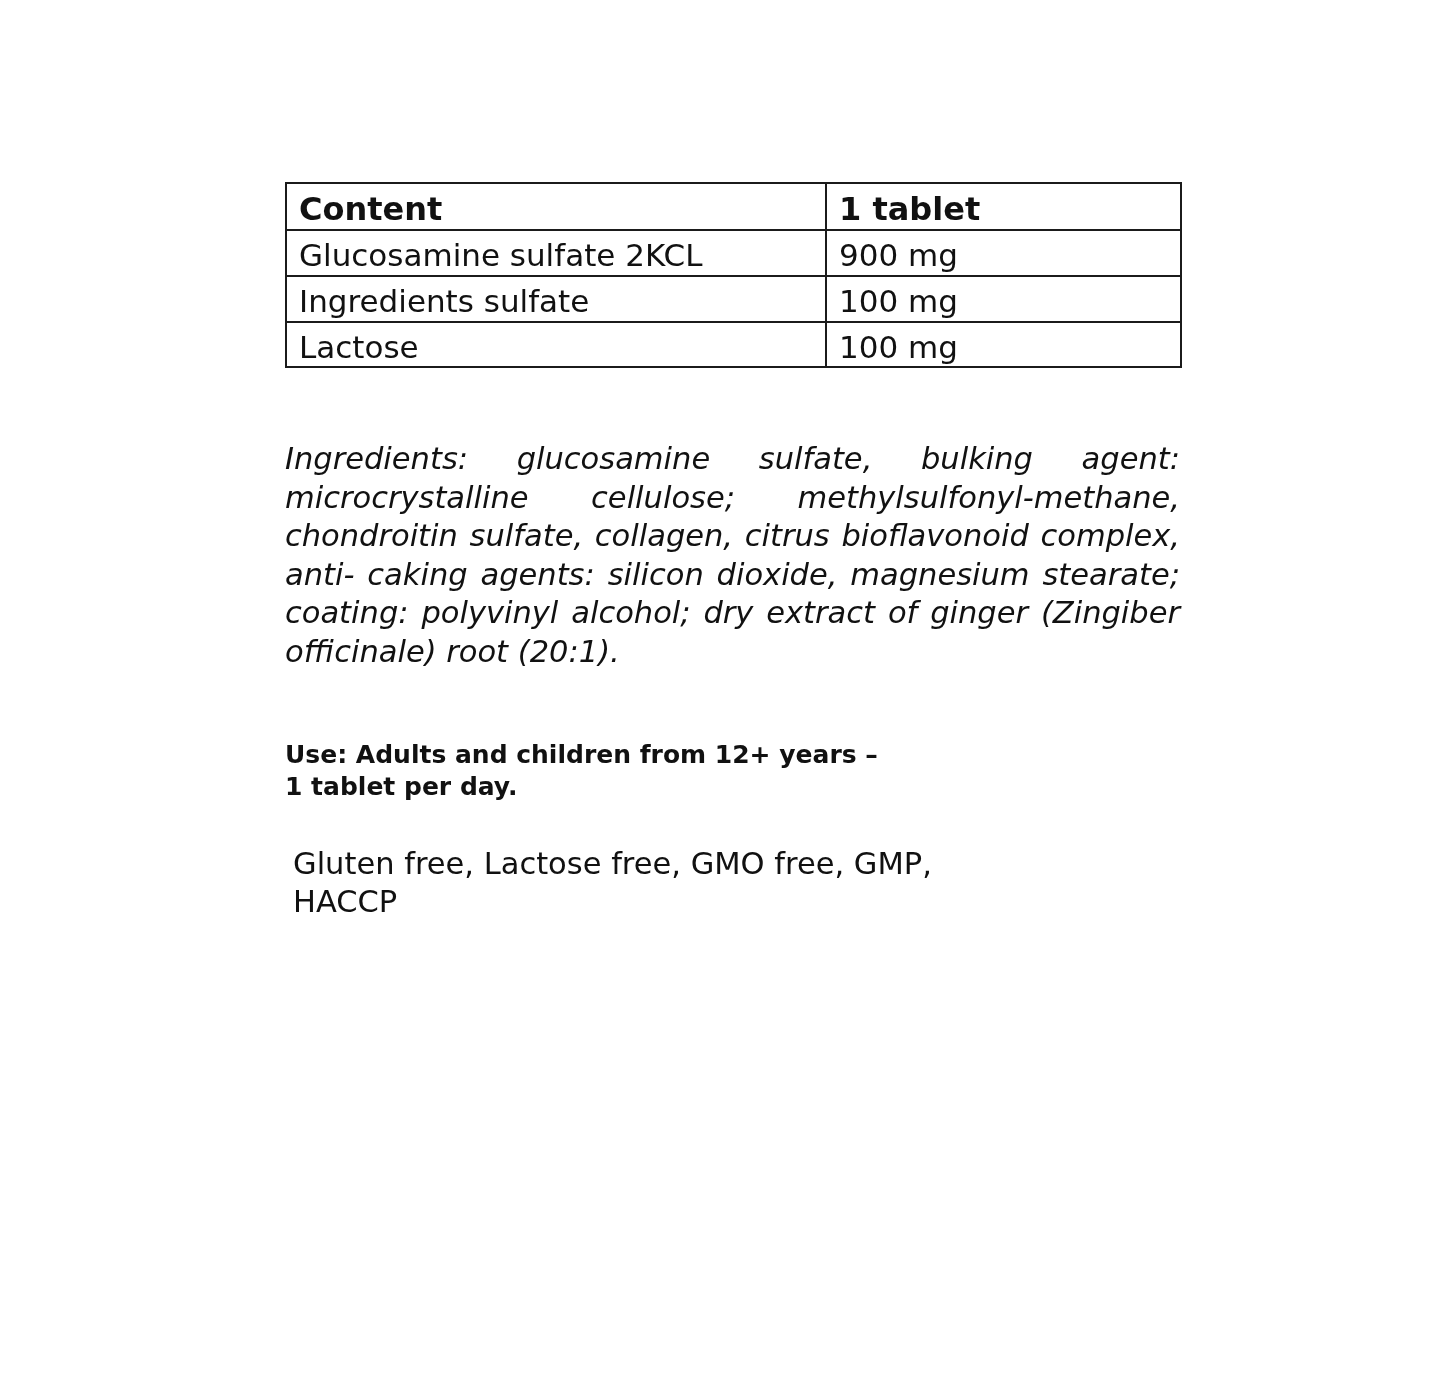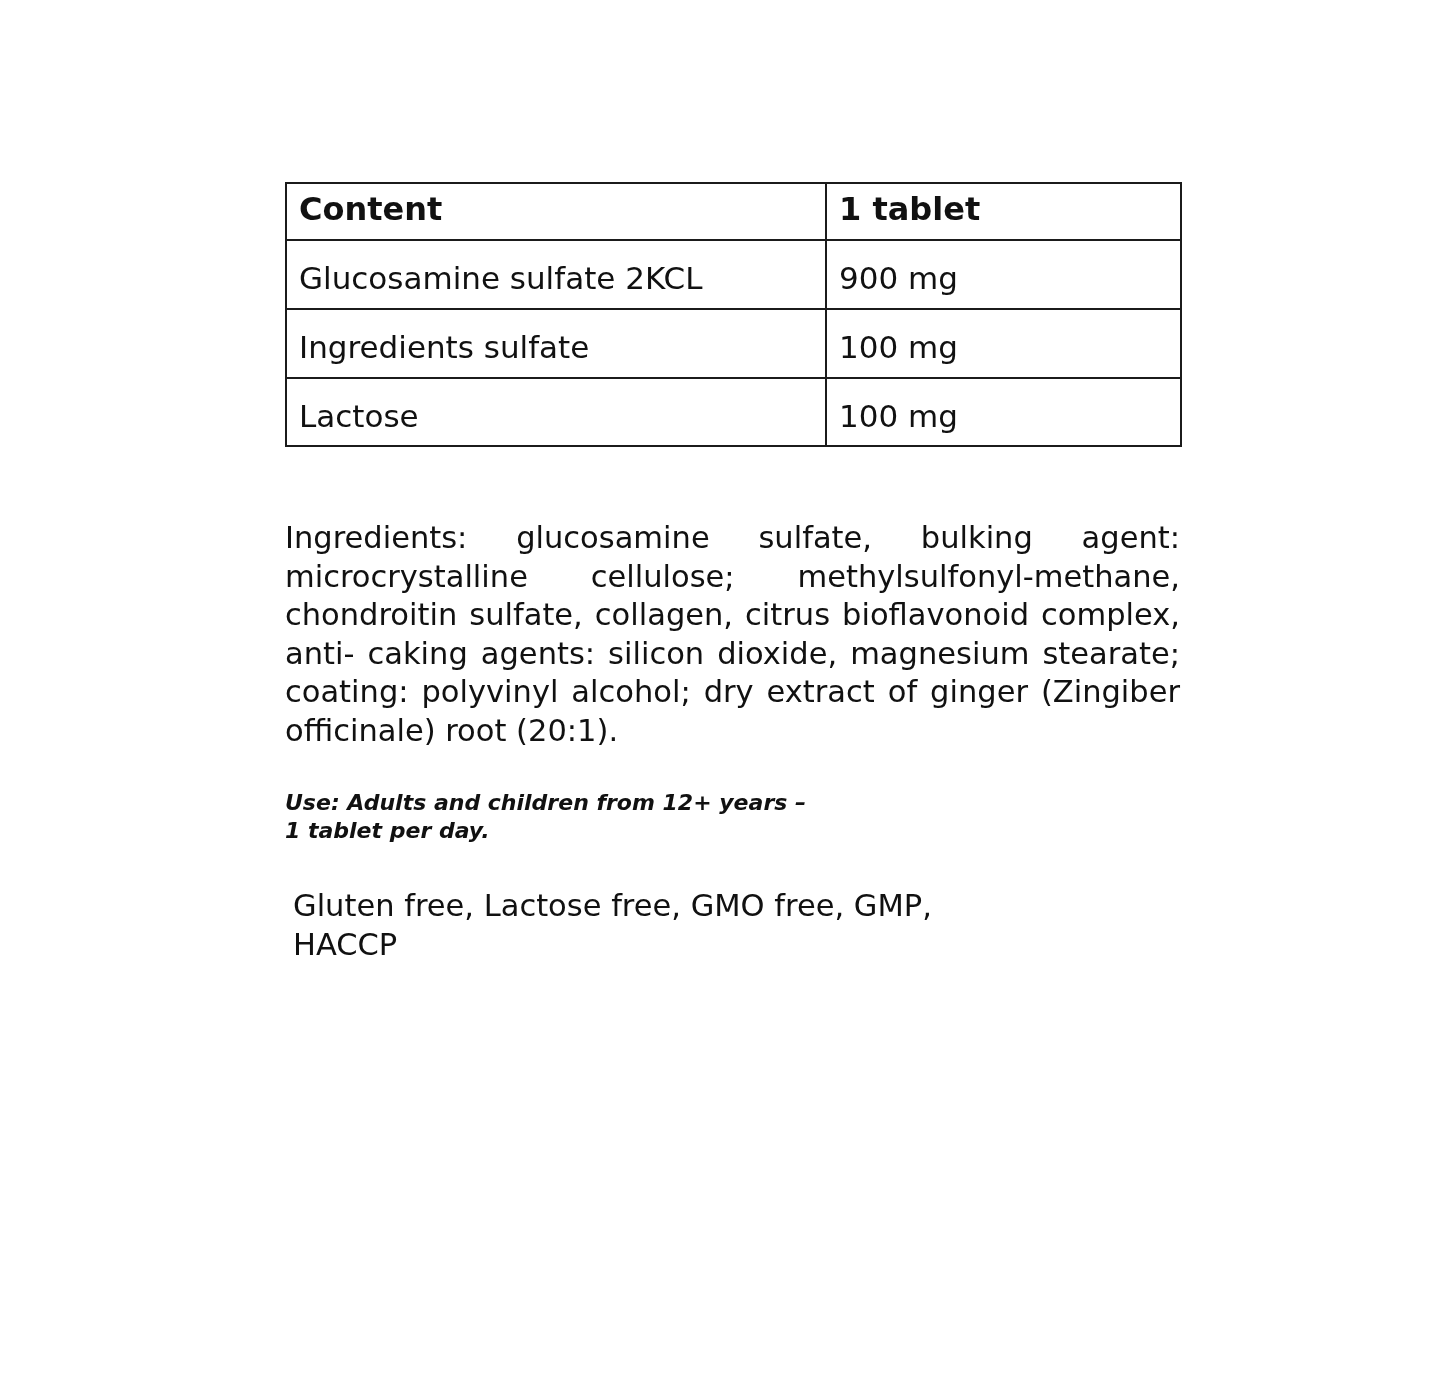--- a/index.html
+++ b/index.html
@@ -24,54 +24,54 @@
 
   
   table.facts {
     border-collapse: collapse;
     width: 895px;
     margin-top: 182px;
     table-layout: fixed;
   }
   table.facts td, table.facts th {
     border: 2px solid #1b1b1b;
-    padding: 6px 10px 10px 12px;
+    padding: 6px 10px 0 12px;
     vertical-align: top;
     font-size: 31px;
     line-height: 1.22;
     font-weight: 400;
     text-align: left;
   }
   table.facts th {
     font-weight: 700;
     font-size: 32px;
   }
   table.facts col.c1 { width: 540px; }
   table.facts col.c2 { width: 355px; }
 
-  .cellwrap { display: block; white-space: pre-line; margin-top: 13px; }
+  .cellwrap { display: block; white-space: pre-line; }
 
   
   .ingredients {
     margin-top: 72px;
     font-size: 30.5px;
     line-height: 1.26;
     text-align: justify;
     text-justify: inter-word;
     width: 895px;
     white-space: pre-line;
+    font-style: italic;
   }
   .use {
-    margin-top: 39px;
-    font-size: 22px;
+    margin-top: 68px;
+    font-size: 25px;
     line-height: 1.28;
     font-weight: 700;
     width: 895px;
     white-space: pre-line;
-    font-style: italic;
   }
   .certs {
     margin-top: 42px;
     font-size: 30.5px;
     line-height: 1.26;
     width: 830px;
     white-space: pre-line;
     margin-left: 8px;
   }
 </style>

